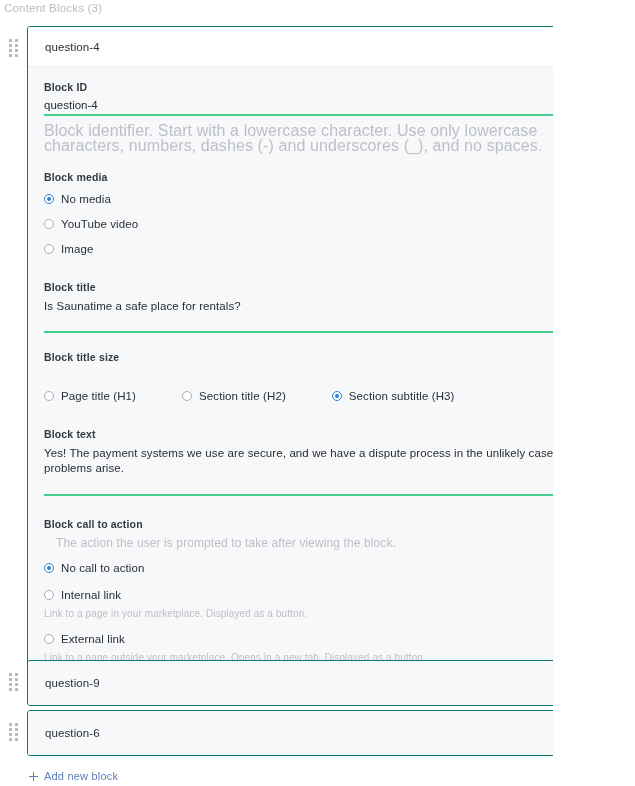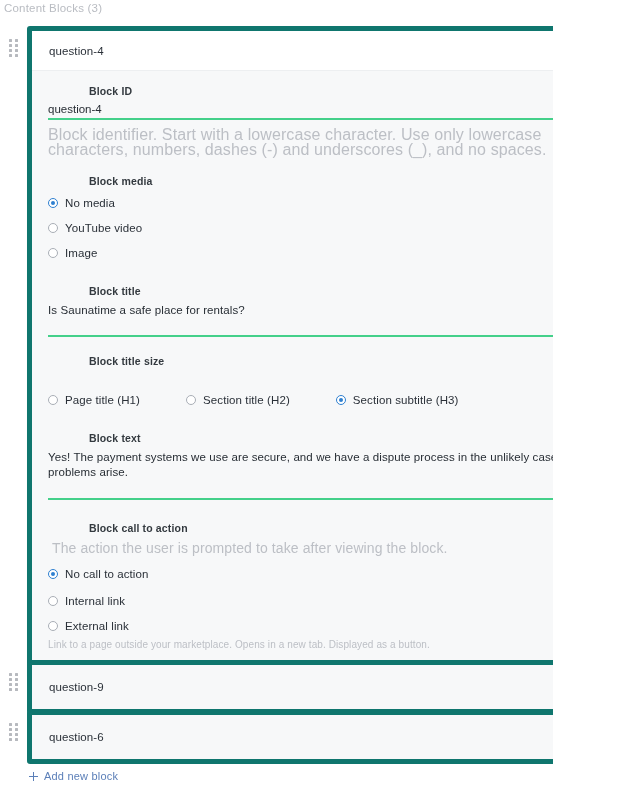--- a/index.html
+++ b/index.html
@@ -55,21 +55,21 @@
   .drag-grid i {
     display: block;
     width: 3px; height: 3px;
     background: #b6b9be;
     border-radius: 0.5px;
   }
 
   .card {
     flex: 1 1 auto;
     background: #ffffff;
-    border: 5px solid #0f766e;
+    border: 1px solid #0f766e;
     border-radius: 3px;
     box-shadow: 0 1px 2px rgba(16,24,40,0.04);
     overflow: hidden;
   }
   .card.collapsed {
     background: #f7f8f9;
     box-shadow: none;
   }
 
   .card-header {
@@ -133,21 +133,20 @@
     background: #f7f8f9;
     padding: 14px 16px 22px 16px;
   }
 
   .field-label {
     font-size: 10.5px;
     color: #33393f;
     font-weight: 600;
     letter-spacing: .15px;
     margin-bottom: 6px;
-    margin-left: 41px;
   }
   .field-value {
     font-size: 11.5px;
     color: #272d34;
     letter-spacing: .1px;
     line-height: 15px;
   }
   .input-line {
     border: 0;
     border-bottom: 2px solid #44d08a;
@@ -212,24 +211,24 @@
     background: #2f80d0;
   }
   .radio-label {
     font-size: 11.5px;
     color: #2a3038;
     letter-spacing: .1px;
     white-space: nowrap;
   }
 
   .sublabel {
-    font-size: 14px;
+    font-size: 12px;
     color: #bcbfc5;
     letter-spacing: .1px;
-    margin: 3px 0 8px 4px;
+    margin: 3px 0 8px 12px;
   }
   .sub-after {
     font-size: 10px;
     color: #bcbfc5;
     letter-spacing: .1px;
     margin: 3px 0 10px 0;
   }
 
   
   .add-new {
@@ -367,20 +366,21 @@
             <span class="radio-dot checked"></span>
             <span class="radio-label">No call to action</span>
           </div>
 
           <div style="height:7px"></div>
 
           <div class="radio-row">
             <span class="radio-dot"></span>
             <span class="radio-label">Internal link</span>
           </div>
+          <div class="sub-after">Link to a page in your marketplace. Displayed as a button.</div>
 
           <div class="radio-row">
             <span class="radio-dot"></span>
             <span class="radio-label">External link</span>
           </div>
           <div class="sub-after" style="margin-bottom:0">Link to a page outside your marketplace. Opens in a new tab. Displayed as a button.</div>
         </div>
 
       </div>
     </div>

